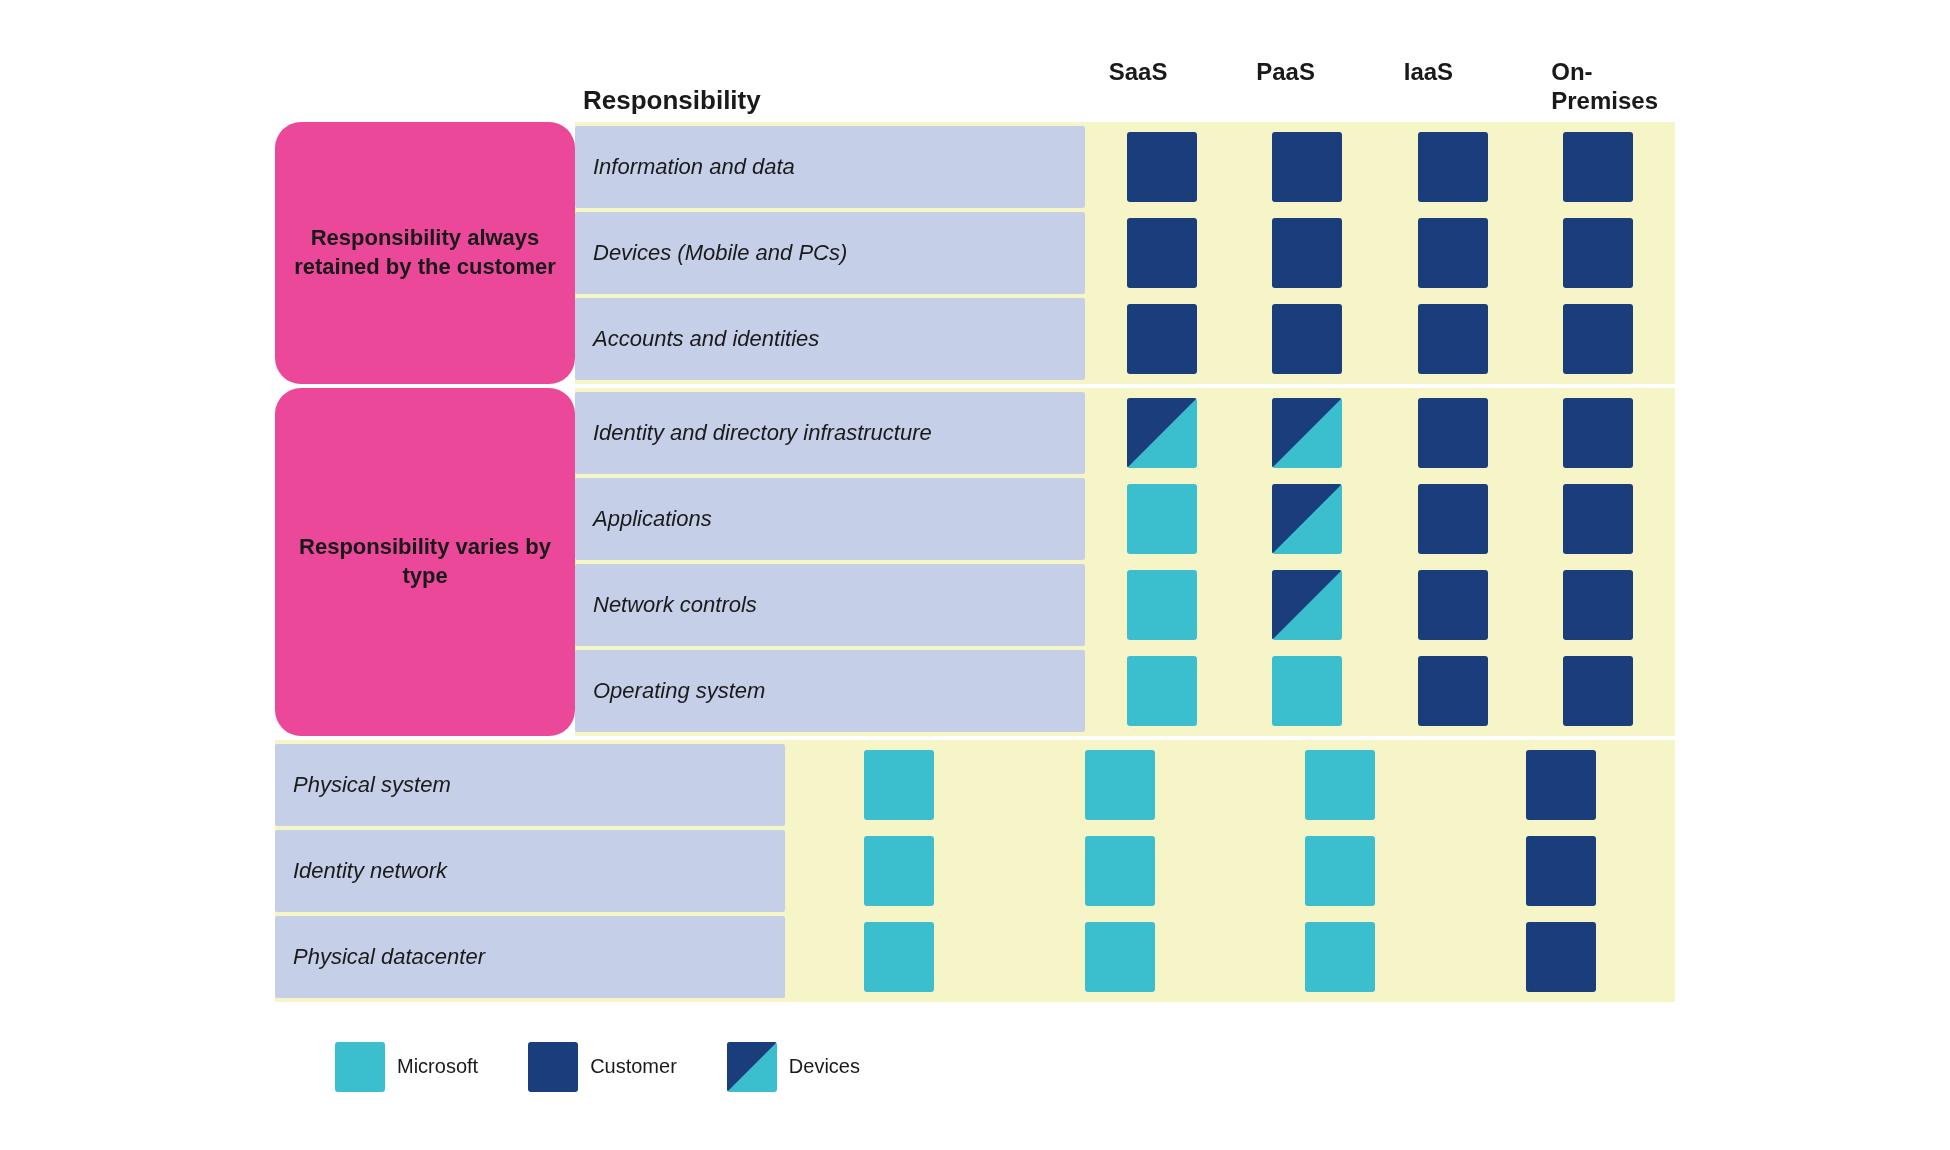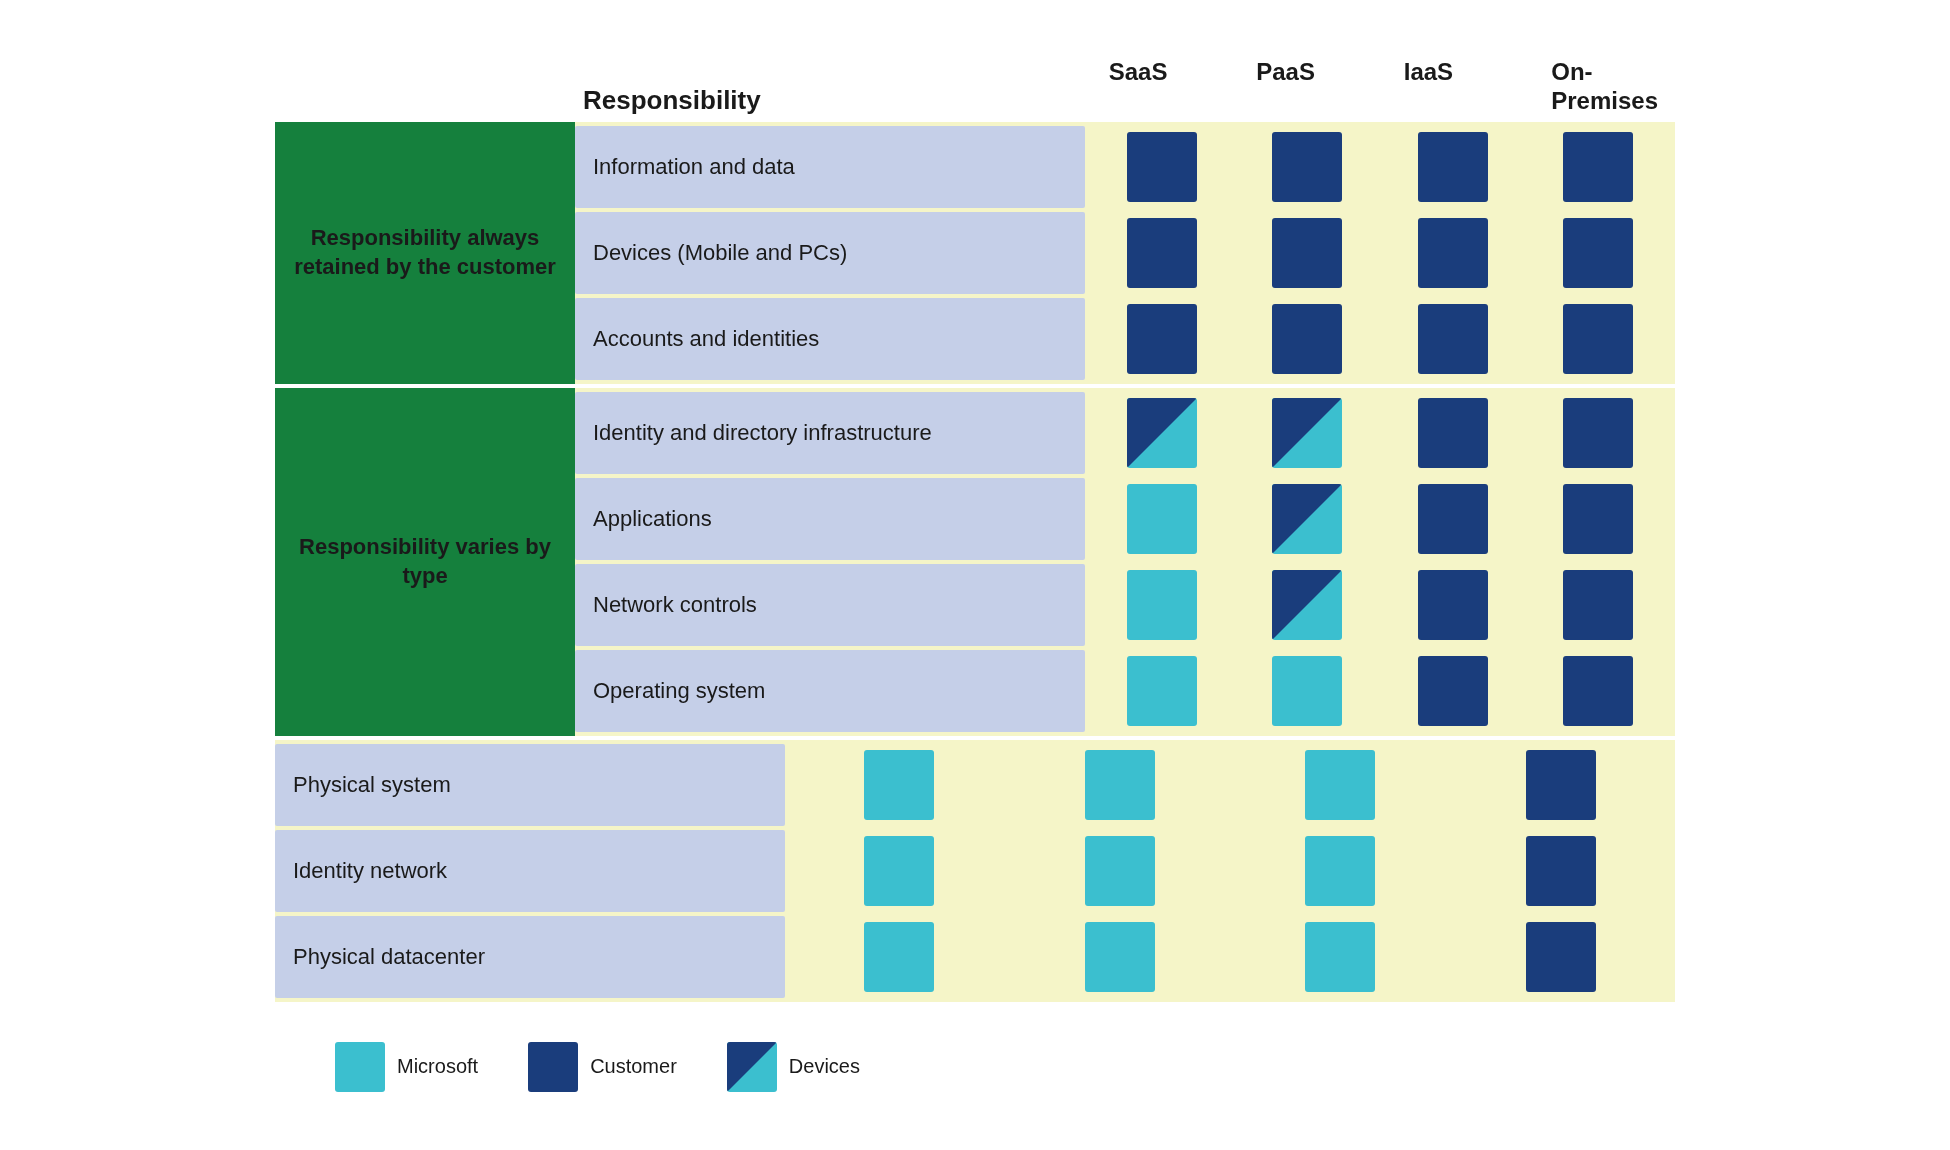--- a/index.html
+++ b/index.html
@@ -63,26 +63,27 @@
     
     .section-wrapper {
       display: flex;
       align-items: stretch;
       margin-bottom: 4px;
     }
 
     .section-label-bg {
       width: 300px;
       flex-shrink: 0;
-      background: #15803d;
+      background: #ec4899;
       display: flex;
       align-items: center;
       justify-content: center;
       padding: 12px 16px;
       text-align: center;
+      border-radius: 26px;
     }
     .section-label-bg span {
       font-size: 22px;
       font-weight: 800;
       color: #1a1a1a;
       line-height: 1.3;
     }
 
     .section-rows {
       flex: 1;
@@ -104,20 +105,21 @@
       width: 510px;
       flex-shrink: 0;
       background: #c5cfe8;
       height: 100%;
       display: flex;
       align-items: center;
       padding-left: 18px;
       font-size: 22px;
       color: #1a1a1a;
       border-radius: 2px;
+      font-style: italic;
     }
 
     .service-cells {
       display: flex;
       flex: 1;
       justify-content: space-around;
       align-items: center;
       height: 100%;
       padding: 0 4px;
     }

